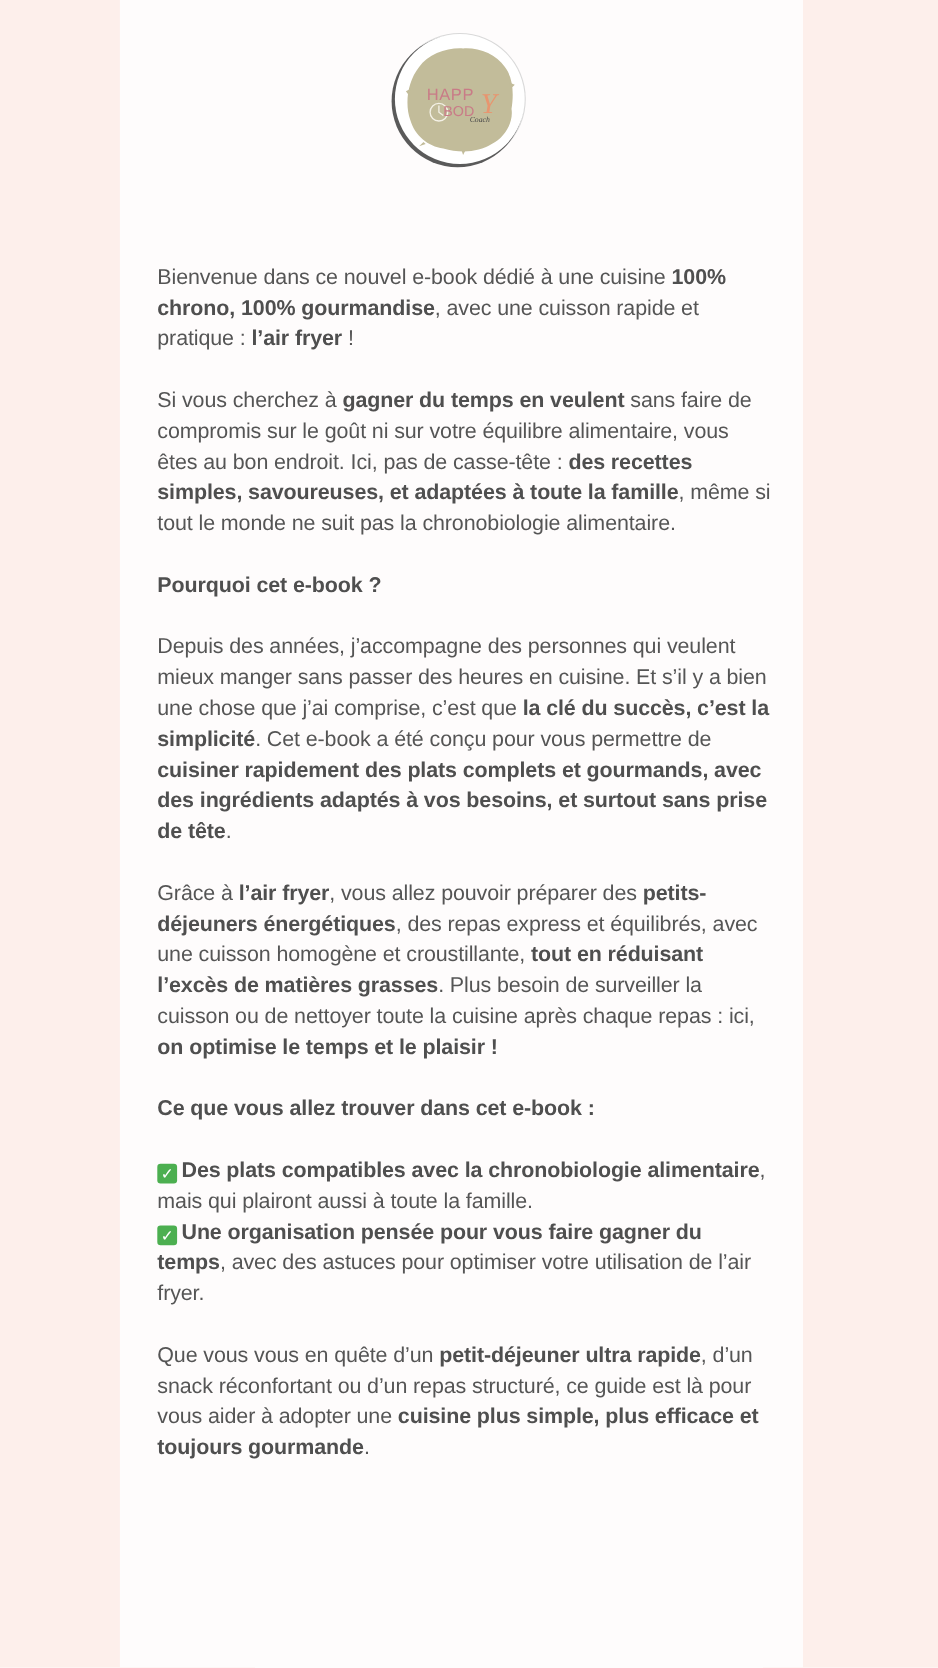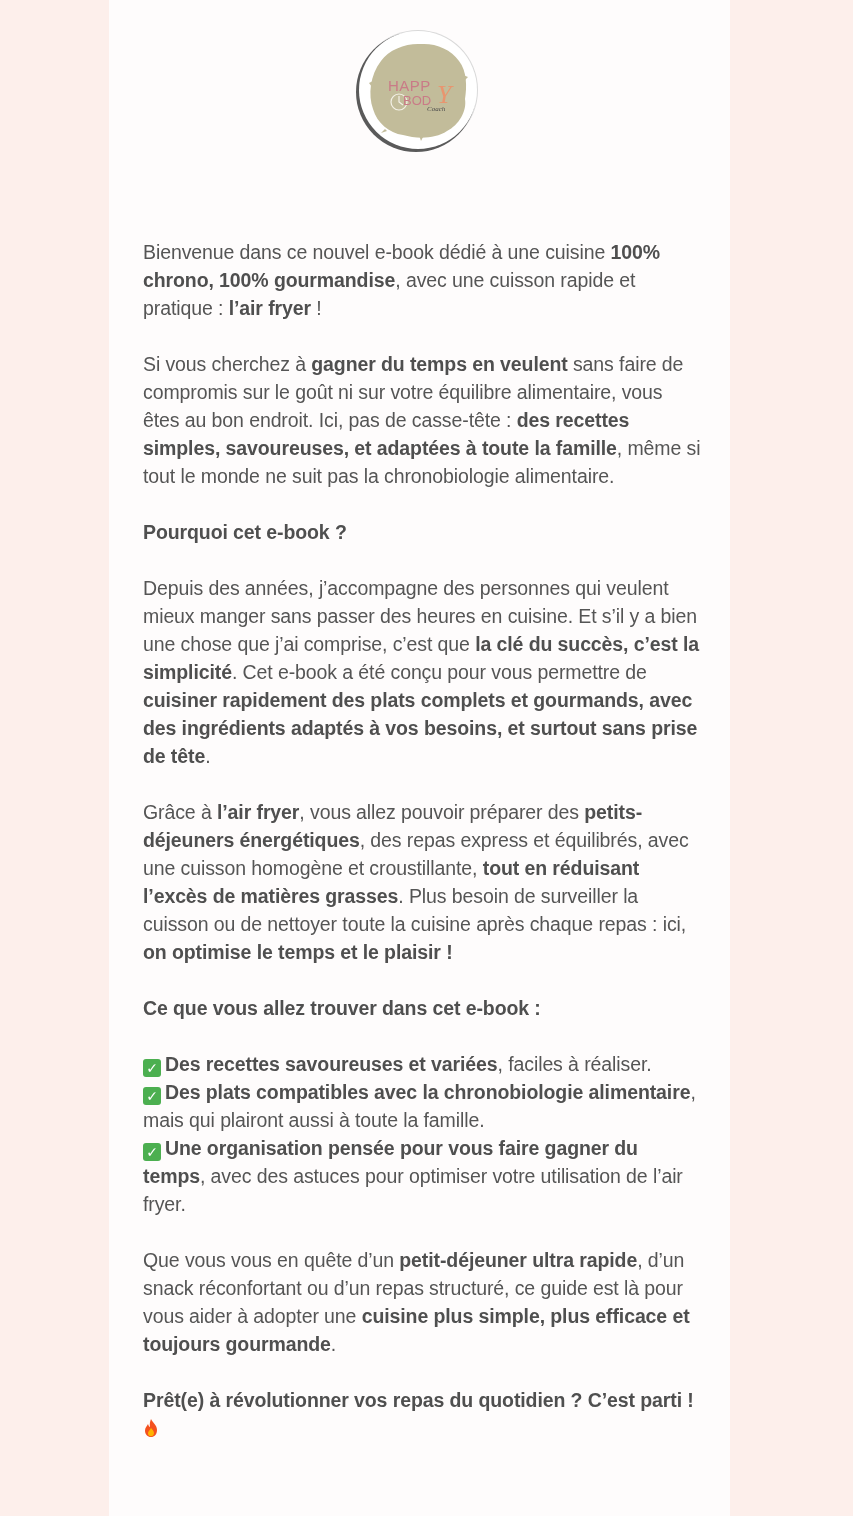--- a/index.html
+++ b/index.html
@@ -106,24 +106,19 @@
 
   <p><b>Pourquoi cet e-book ?</b></p>
 
   <p><span>Depuis des années, j’accompagne des personnes qui veulent mieux manger sans passer des heures en cuisine. Et s’il y a bien une chose que j’ai comprise, c’est que </span><b>la clé du succès, c’est la simplicité</b><span>. Cet e-book a été conçu pour vous permettre de </span><b>cuisiner rapidement des plats complets et gourmands, avec des ingrédients adaptés à vos besoins, et surtout sans prise de tête</b><span>.</span></p>
 
   <p><span>Grâce à </span><b>l’air fryer</b><span>, vous allez pouvoir préparer des </span><b>petits-déjeuners énergétiques</b><span>, des repas express et équilibrés, avec une cuisson homogène et croustillante, </span><b>tout en réduisant l’excès de matières grasses</b><span>. Plus besoin de surveiller la cuisson ou de nettoyer toute la cuisine après chaque repas : ici, </span><b>on optimise le temps et le plaisir !</b></p>
 
   <p><b>Ce que vous allez trouver dans cet e-book :</b></p>
 
   <p>
-    <span class="list-line"><span class="check">✓</span><b>Des recettes savoureuses et variées</b><span>, faciles à réaliser.</span></span>
     <span class="list-line"><span class="check">✓</span><b>Des plats compatibles avec la chronobiologie alimentaire</b><span>, mais qui plairont aussi à toute la famille.</span></span>
     <span class="list-line"><span class="check">✓</span><b>Une organisation pensée pour vous faire gagner du temps</b><span>, avec des astuces pour optimiser votre utilisation de l’air fryer.</span></span>
   </p>
 
   <p><span>Que vous vous en quête d’un </span><b>petit-déjeuner ultra rapide</b><span>, d’un snack réconfortant ou d’un repas structuré, ce guide est là pour vous aider à adopter une </span><b>cuisine plus simple, plus efficace et toujours gourmande</b><span>.</span></p>
 
-  <p><b>Prêt(e) à révolutionner vos repas du quotidien ? C’est parti ! </b><svg class="flame" viewBox="0 0 16 20">
-      <path d="M8 1 C10 5 14 7 14 12 C14 16.5 11.3 19 8 19 C4.7 19 2 16.5 2 12.5 C2 9.5 4 8 5 6 C5.5 8 6.5 9 7 9 C6.5 6 7 3.5 8 1 Z" fill="#f4511e"></path>
-      <path d="M8 10 C9.5 12 11 13 11 15 C11 17 9.7 18.3 8 18.3 C6.3 18.3 5 17 5 15.2 C5 13.5 6.5 12.5 8 10 Z" fill="#ffb300"></path>
-    </svg></p>
 </div>
 
 </body></html>

